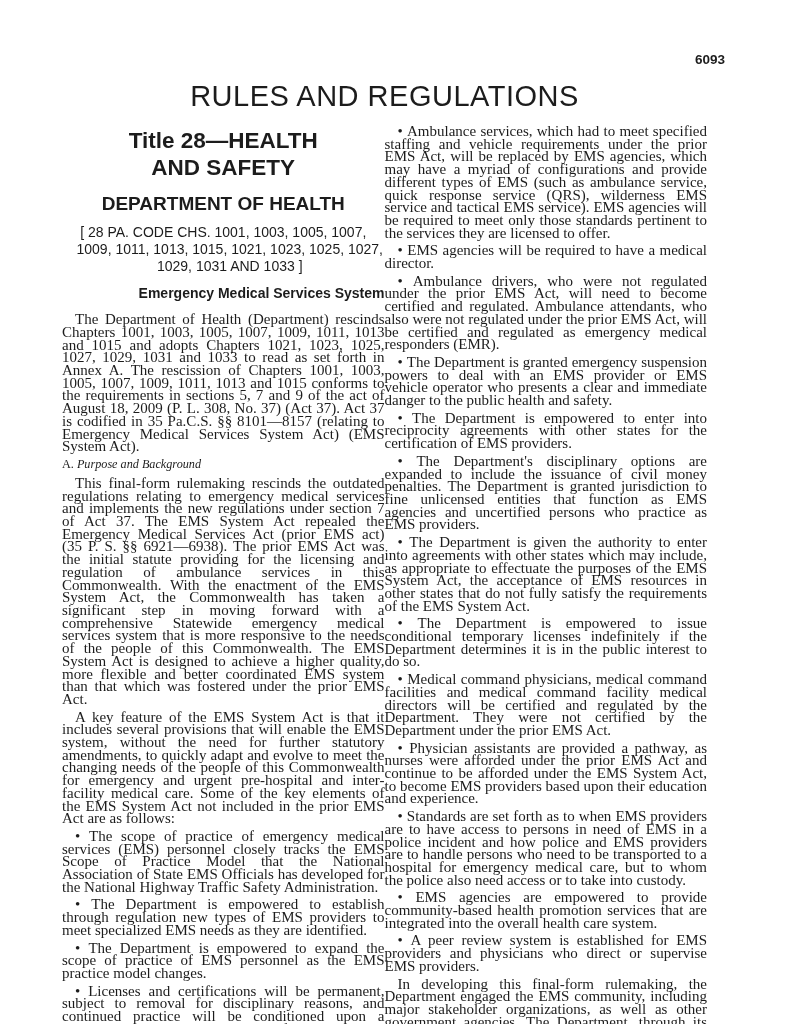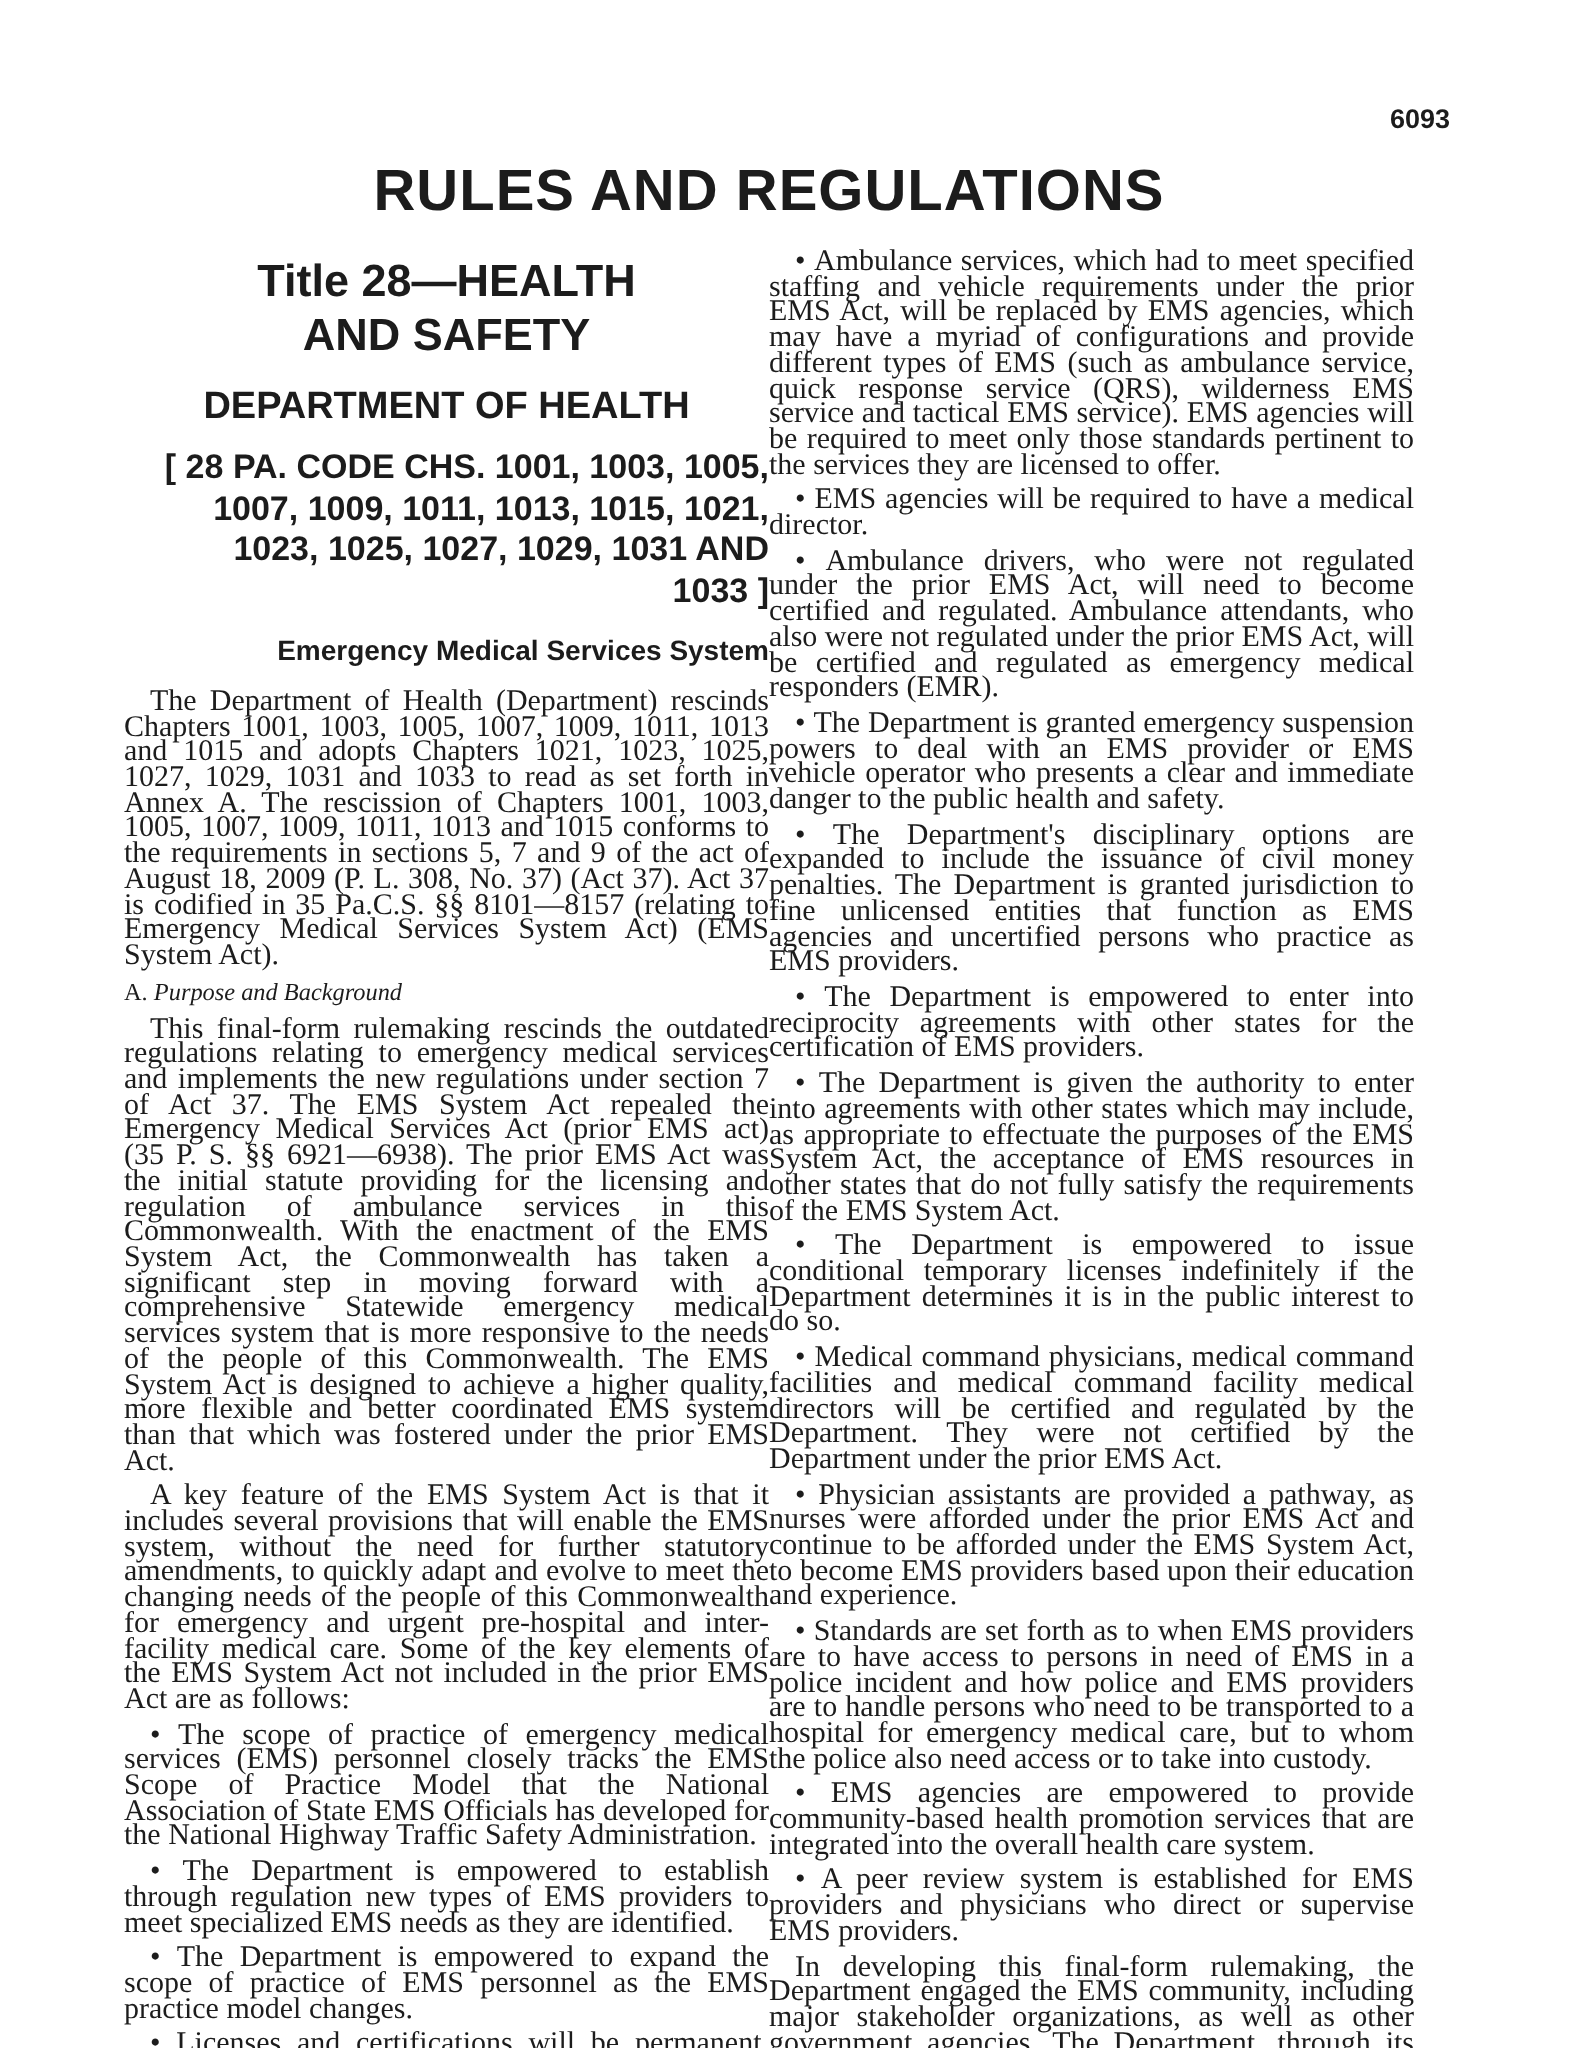--- a/index.html
+++ b/index.html
@@ -24,21 +24,21 @@
     top: 52px;
     right: 66px;
     font-family: "Liberation Sans", sans-serif;
     font-weight: bold;
     font-size: 13.5px;
   }
   .main-title {
     margin: 30px 0 12px 0;
     text-align: center;
     font-family: "Liberation Sans", sans-serif;
-    font-weight: bold;
+    font-weight: normal;
     font-size: 29px;
     letter-spacing: 0.5px;
   }
   .columns {
     display: flex;
   }
   .col {
     flex: 1 1 0;
     min-width: 0;
   }
@@ -53,26 +53,26 @@
   .dept-heading {
     margin: 12px 0 9px 0;
     text-align: center;
     font-family: "Liberation Sans", sans-serif;
     font-weight: bold;
     font-size: 19px;
   }
   .code-citation {
     margin: 0 0 9px 0;
     font-family: "Liberation Sans", sans-serif;
-    font-weight: bold;
-    font-size: 17px;
+    font-weight: normal;
+    font-size: 14px;
     line-height: 1.22;
     padding-left: 13px;
     text-indent: -13px;
-    text-align: right;
+    text-align: center;
   }
   .doc-title {
     margin: 10px 0 12px 0;
     text-align: right;
     font-family: "Liberation Sans", sans-serif;
     font-weight: bold;
     font-size: 14px;
   }
   .para, .bullet {
     margin: 0 0 5px 0;
@@ -137,22 +137,22 @@
       <p class="bullet">The Department is empowered to establish through regulation new types of EMS providers to meet specialized EMS needs as they are identified.</p>
       <p class="bullet">The Department is empowered to expand the scope of practice of EMS personnel as the EMS practice model changes.</p>
       <p class="bullet">Licenses and certifications will be permanent, subject to removal for disciplinary reasons, and continued practice will be conditioned upon a biennial or triennial registration of the license or certification and continued practice of EMS providers also will be predicated on meeting continuing education requirements or passing written and practical skills tests.</p>
     </div>
 
     <div class="col">
       <p class="bullet">Ambulance services, which had to meet specified staffing and vehicle requirements under the prior EMS Act, will be replaced by EMS agencies, which may have a myriad of configurations and provide different types of EMS (such as ambulance service, quick response service (QRS), wilderness EMS service and tactical EMS service). EMS agencies will be required to meet only those standards pertinent to the services they are licensed to offer.</p>
       <p class="bullet">EMS agencies will be required to have a medical director.</p>
       <p class="bullet">Ambulance drivers, who were not regulated under the prior EMS Act, will need to become certified and regulated. Ambulance attendants, who also were not regulated under the prior EMS Act, will be certified and regulated as emergency medical responders (EMR).</p>
       <p class="bullet">The Department is granted emergency suspension powers to deal with an EMS provider or EMS vehicle operator who presents a clear and immediate danger to the public health and safety.</p>
+      <p class="bullet">The Department is empowered to enter into reciprocity agreements with other states for the certification of EMS providers.</p>
       <p class="bullet">The Department's disciplinary options are expanded to include the issuance of civil money penalties. The Department is granted jurisdiction to fine unlicensed entities that function as EMS agencies and uncertified persons who practice as EMS providers.</p>
-      <p class="bullet">The Department is empowered to enter into reciprocity agreements with other states for the certification of EMS providers.</p>
       <p class="bullet">The Department is given the authority to enter into agreements with other states which may include, as appropriate to effectuate the purposes of the EMS System Act, the acceptance of EMS resources in other states that do not fully satisfy the requirements of the EMS System Act.</p>
       <p class="bullet">The Department is empowered to issue conditional temporary licenses indefinitely if the Department determines it is in the public interest to do so.</p>
       <p class="bullet">Medical command physicians, medical command facilities and medical command facility medical directors will be certified and regulated by the Department. They were not certified by the Department under the prior EMS Act.</p>
       <p class="bullet">Physician assistants are provided a pathway, as nurses were afforded under the prior EMS Act and continue to be afforded under the EMS System Act, to become EMS providers based upon their education and experience.</p>
       <p class="bullet">Standards are set forth as to when EMS providers are to have access to persons in need of EMS in a police incident and how police and EMS providers are to handle persons who need to be transported to a hospital for emergency medical care, but to whom the police also need access or to take into custody.</p>
       <p class="bullet">EMS agencies are empowered to provide community-based health promotion services that are integrated into the overall health care system.</p>
       <p class="bullet">A peer review system is established for EMS providers and physicians who direct or supervise EMS providers.</p>
       <p class="para">In developing this final-form rulemaking, the Department engaged the EMS community, including major stakeholder organizations, as well as other government agencies. The Department, through its Bureau of Emergency Medical Services (Bureau), conducted approxi-</p>
     </div>
 

